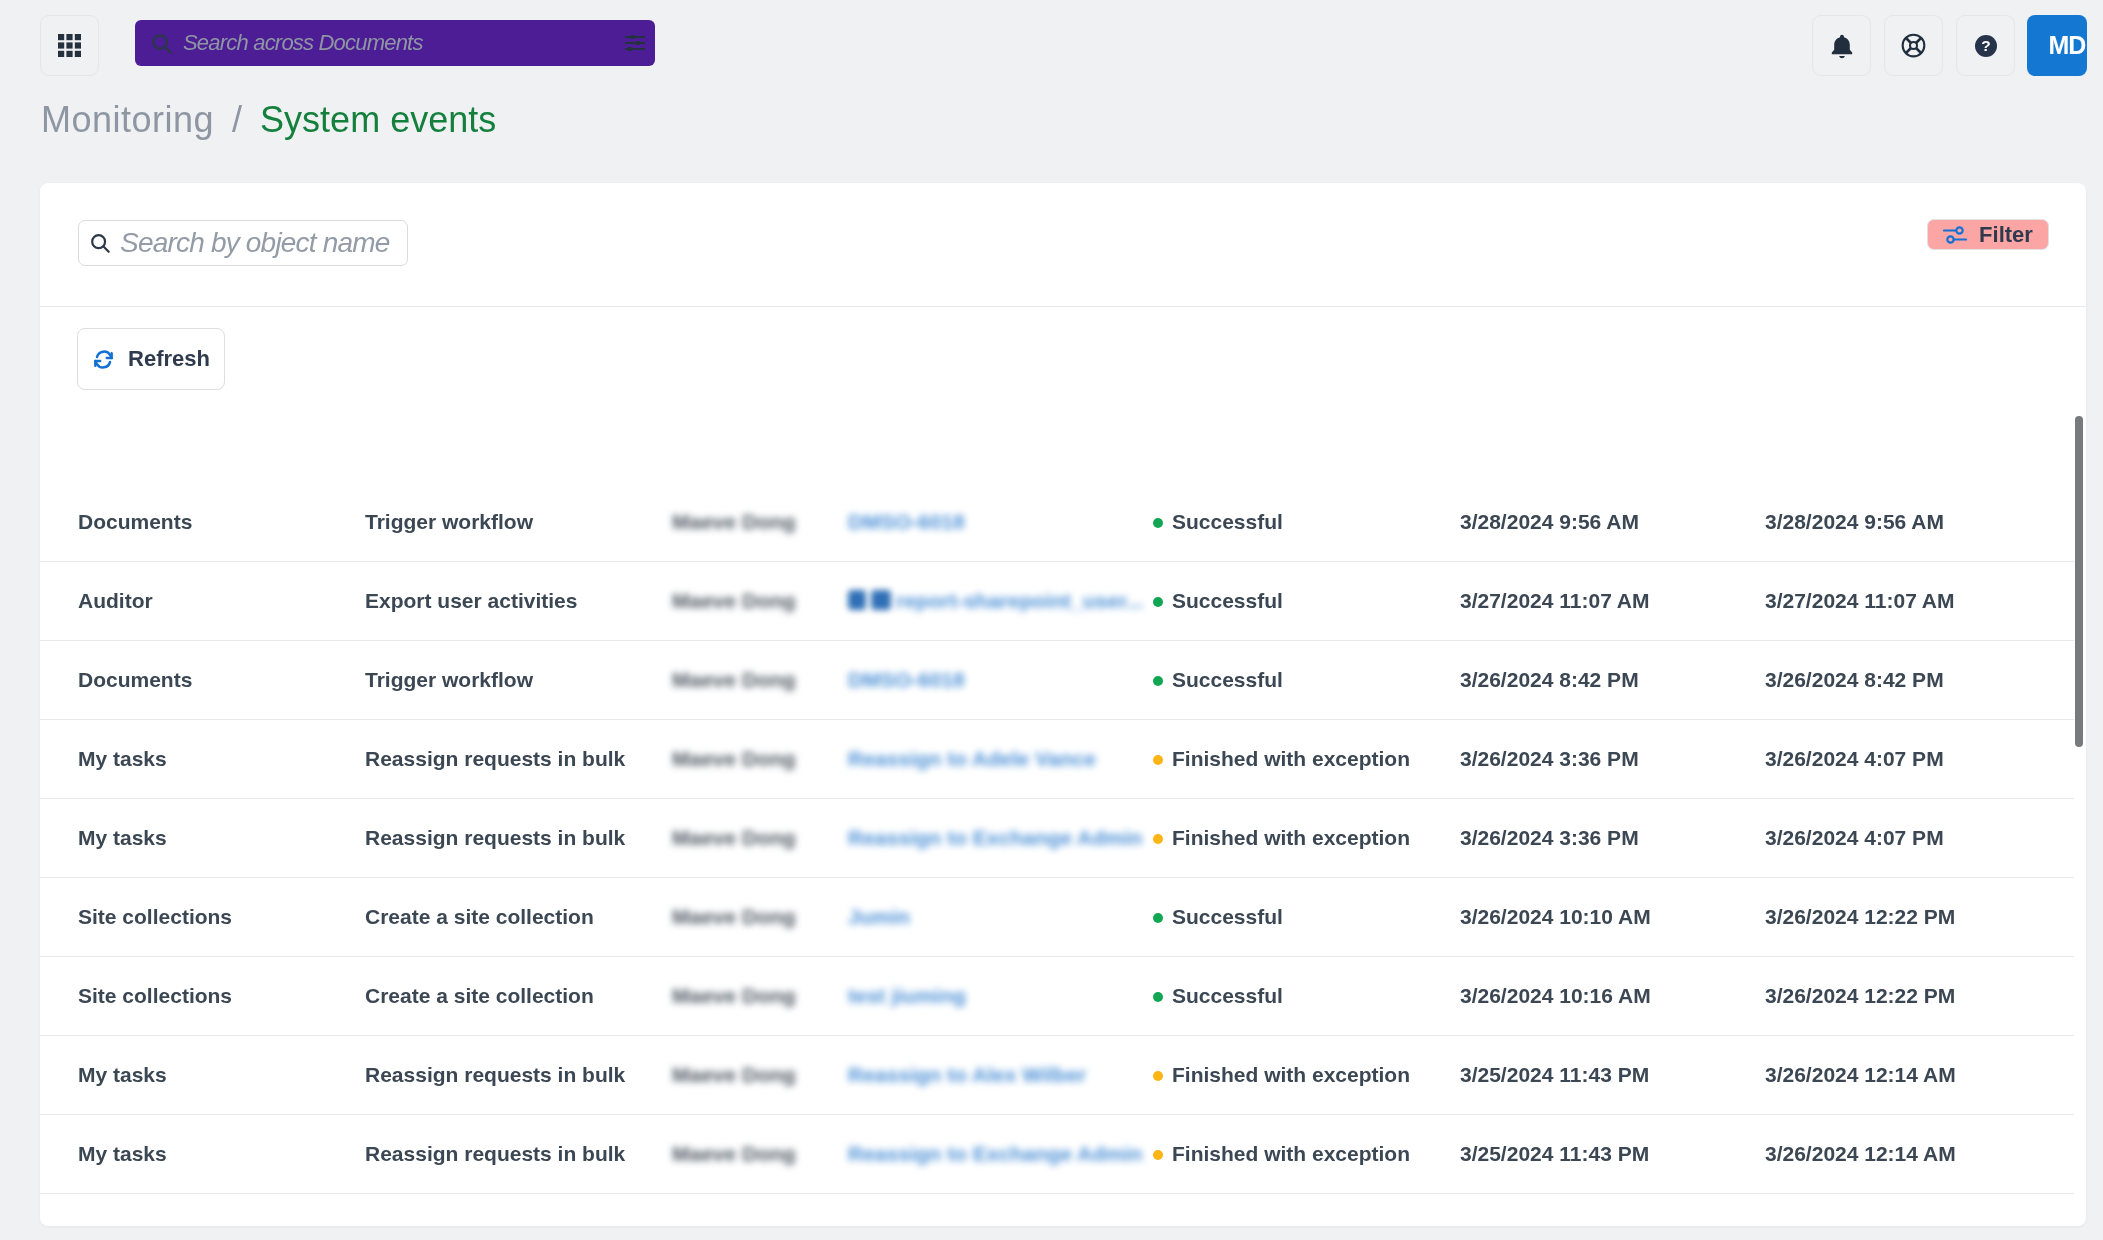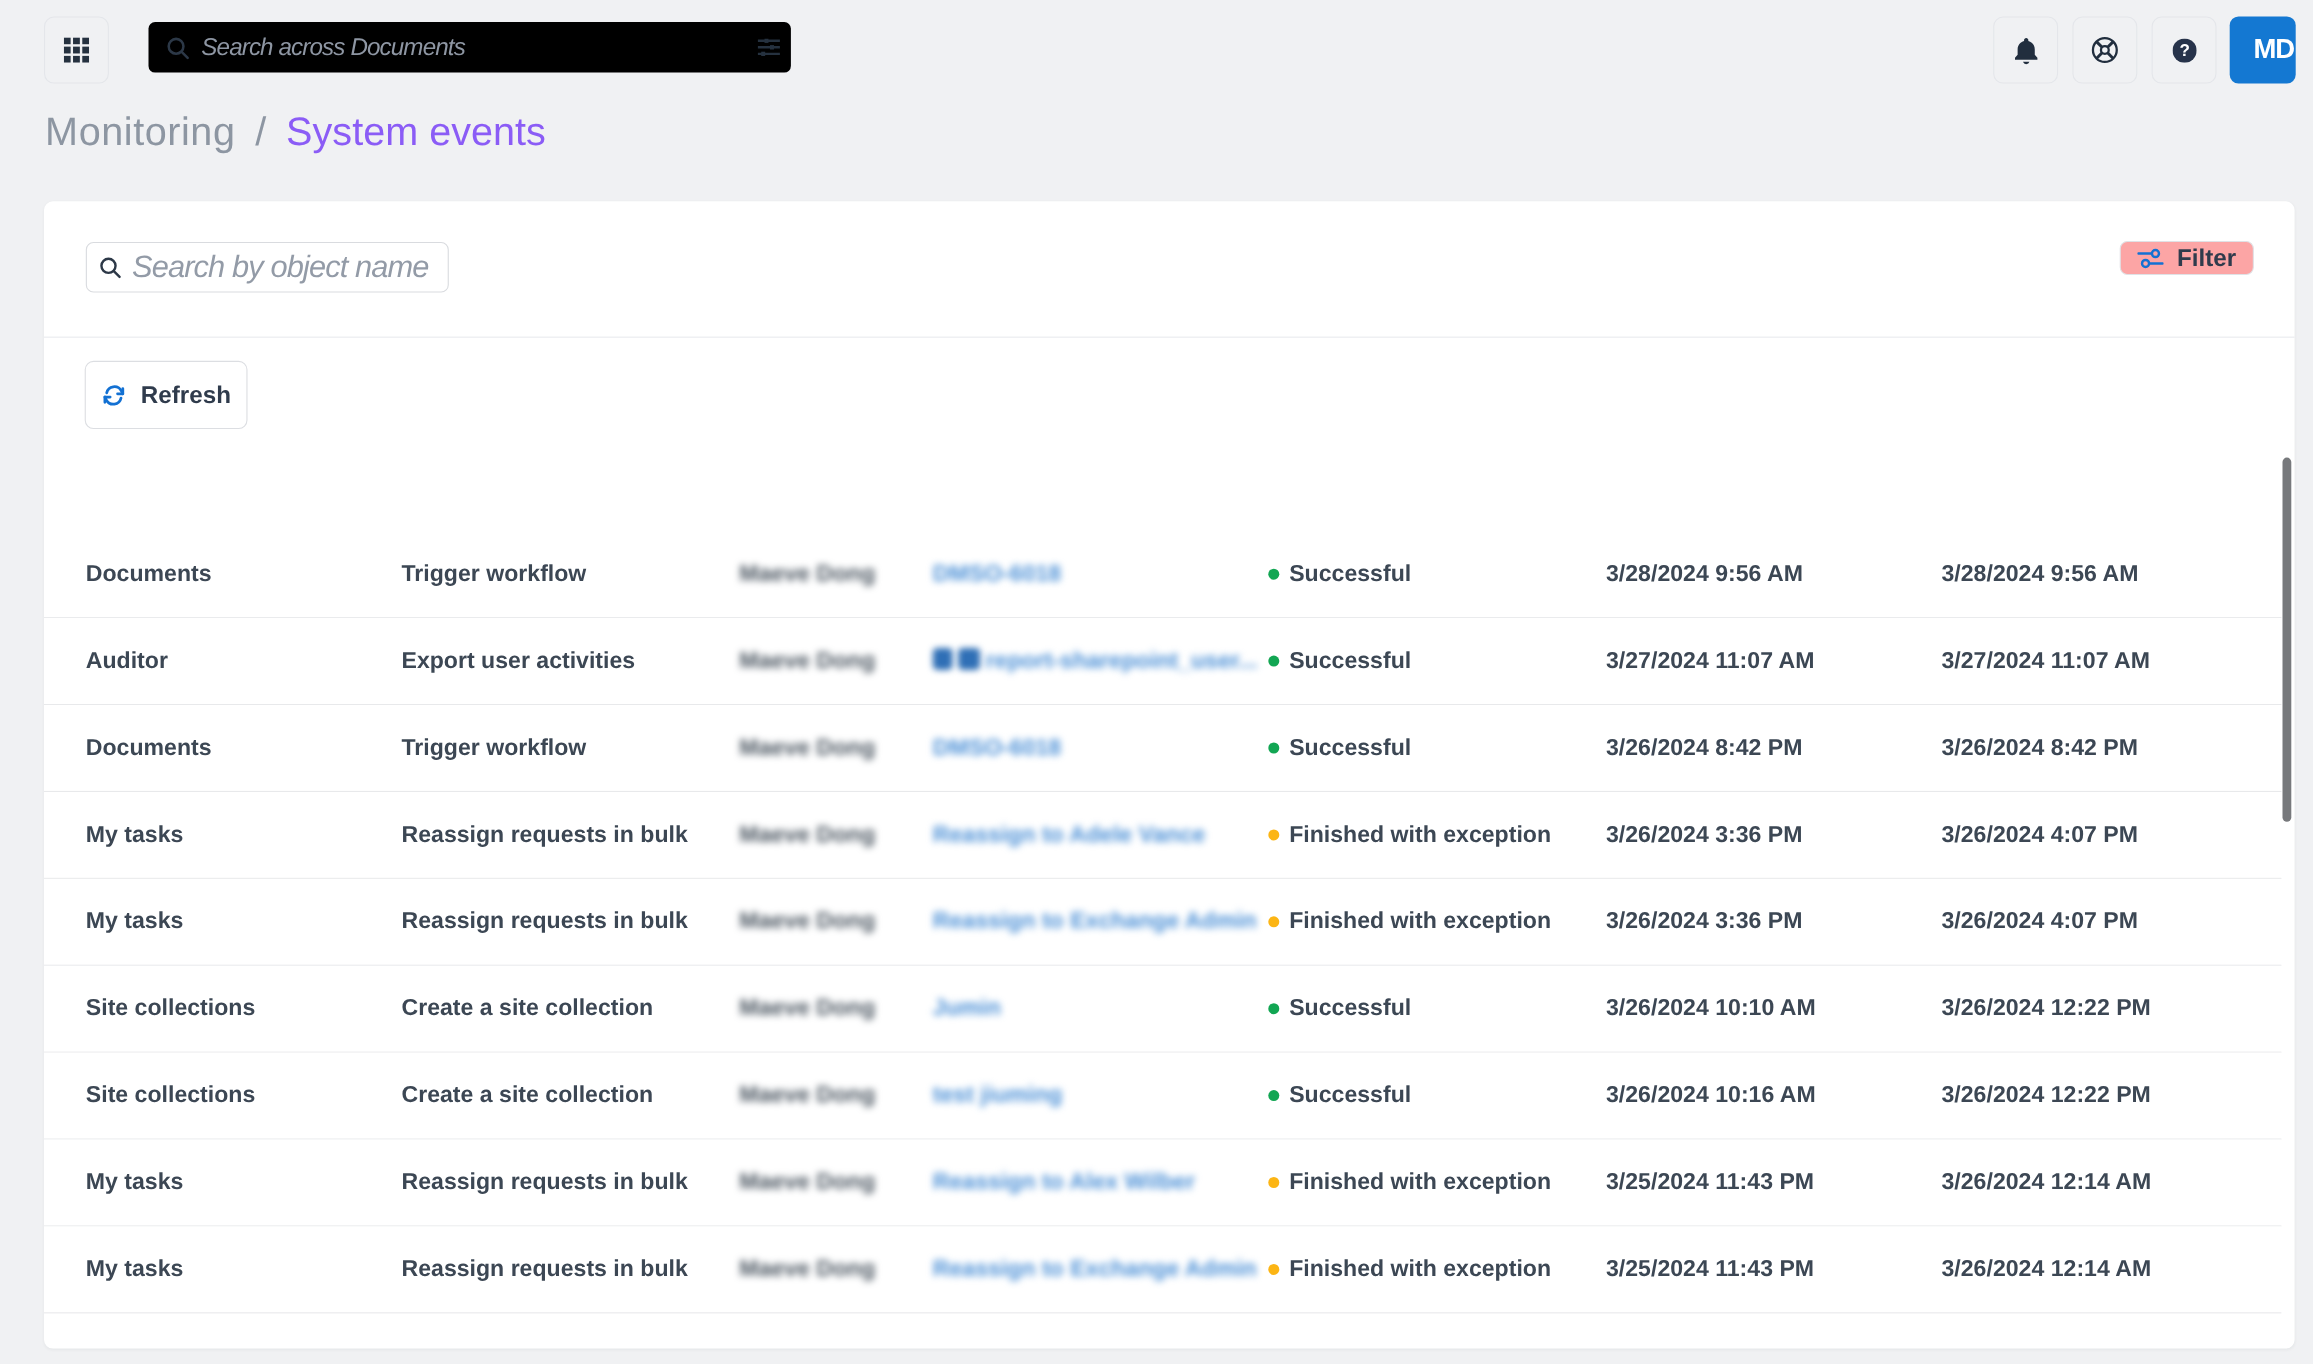--- a/index.html
+++ b/index.html
@@ -1,28 +1,28 @@
 <!DOCTYPE html>
 <html><head>
 <meta charset="utf-8">
 <style>
   * { margin:0; padding:0; box-sizing:border-box; }
   html,body { width:2103px; height:1240px; background:#f0f1f3; font-family:"Liberation Sans",sans-serif; overflow:hidden; }
   #stage { position:relative; width:2103px; height:1240px; }
 
   
   .iconbtn { position:absolute; top:15px; width:59px; height:61px; border:1px solid #e4e6ea; border-radius:9px; display:flex; align-items:center; justify-content:center; background:transparent; }
-  .searchbar { position:absolute; left:135px; top:20px; width:584px; height:46px; background:#000000; border-radius:6px; display:flex; align-items:center; }
+  .searchbar { position:absolute; left:135px; top:20px; width:520px; height:46px; background:#4c1d95; border-radius:6px; display:flex; align-items:center; }
   .searchbar .ph { font-style:italic; font-size:22px; color:#8e96a3; margin-left:10px; letter-spacing:-0.8px; }
   .avatar { position:absolute; left:2027px; top:15px; width:60px; height:61px; background:#1478d2; border-radius:8px; color:#fff; font-weight:bold; font-size:25px; display:flex; align-items:center; justify-content:center; letter-spacing:-1px;padding-left:20px; }
 
   
   .crumbs { position:absolute; left:41px; top:102px; font-size:36px; line-height:36px; color:#8d96a2; letter-spacing:0.5px; }
   .crumbs .sep { margin-left:18px; margin-right:18px; color:#8d96a2; letter-spacing:0; }
-  .crumbs .cur { color:#8b5cf6; letter-spacing:0; }
+  .crumbs .cur { color:#15803d; letter-spacing:0; }
 
   
   .card { position:absolute; left:40px; top:183px; width:2046px; height:1043px; background:#fff; border-radius:8px; box-shadow:0 1px 3px rgba(20,30,40,.05); }
 
   .objsearch { position:absolute; left:38px; top:37px; width:330px; height:46px; border:1px solid #d9dbdf; border-radius:7px; display:flex; align-items:center; background:#fff; }
   .objsearch .ph { font-style:italic; font-size:28px; color:#939ba7; margin-left:9px; letter-spacing:-0.8px; }
 
   .filterbtn { position:absolute; left:1887px; top:36px; width:122px; height:31px; border:1px solid #e0e2e6; border-radius:7px; display:flex; align-items:center; justify-content:center; background:#fca5a5; }
   .filterbtn span { font-size:22px; font-weight:600; color:#2f3b4c; margin-left:12px; }
 

